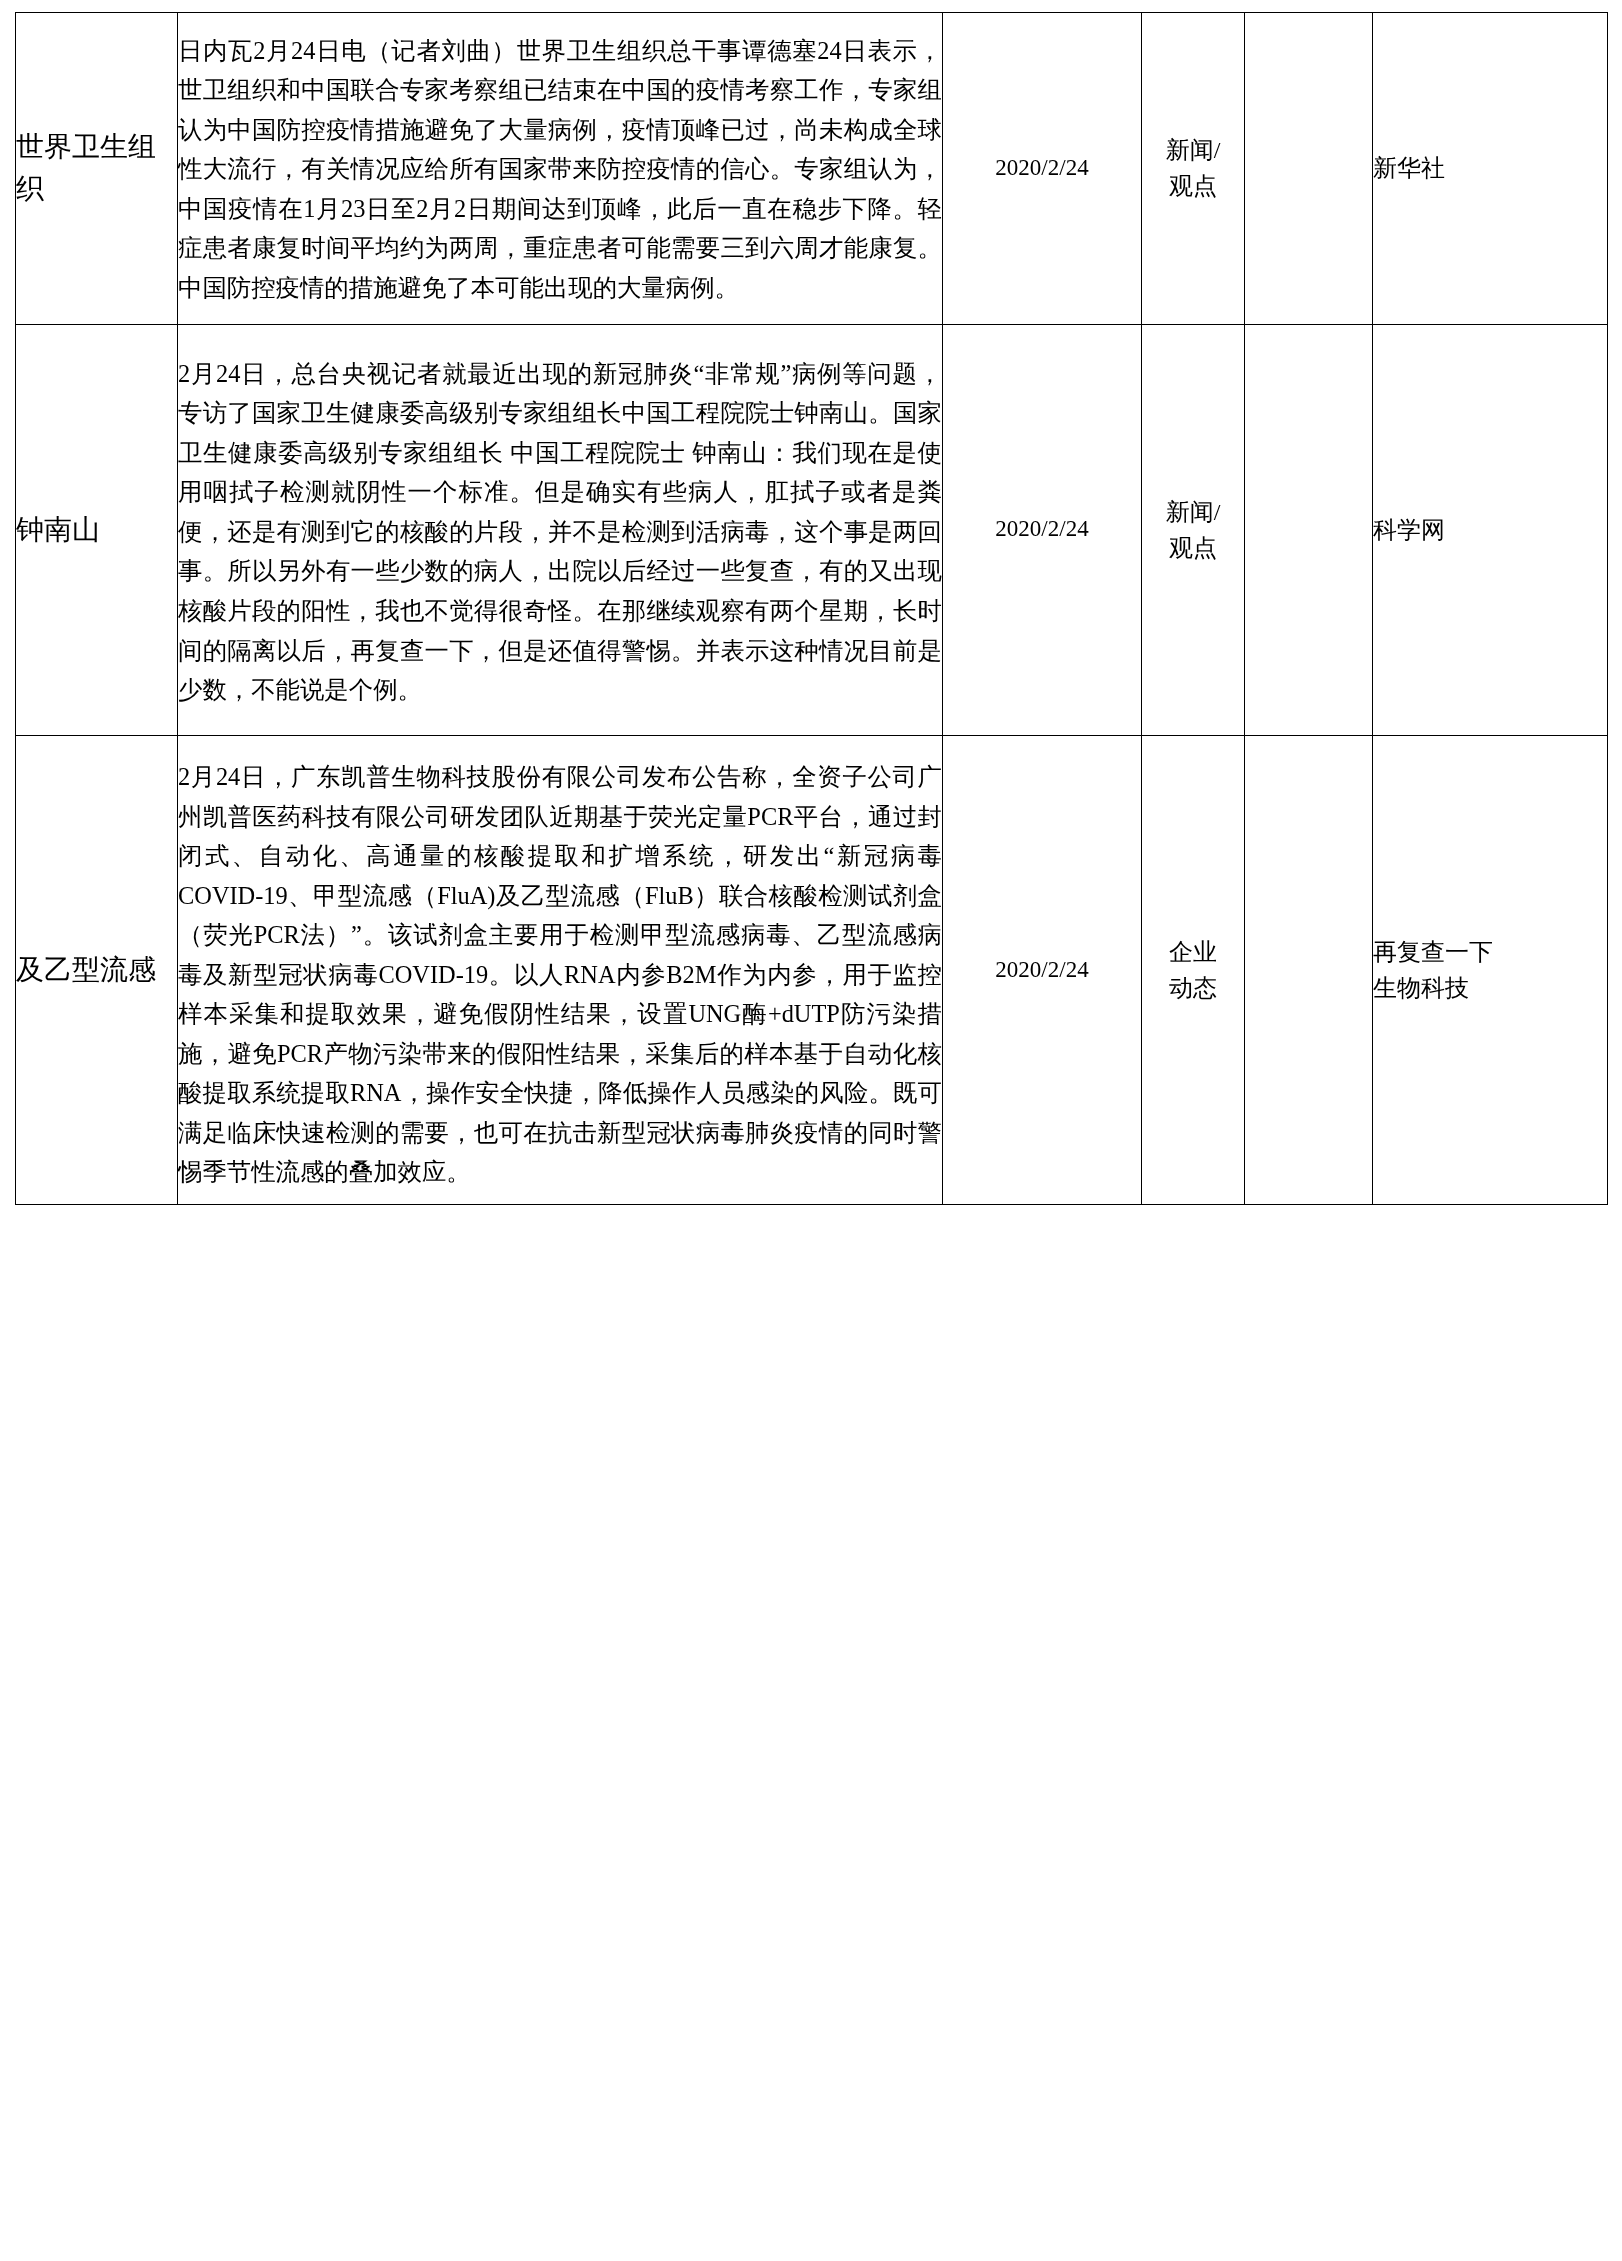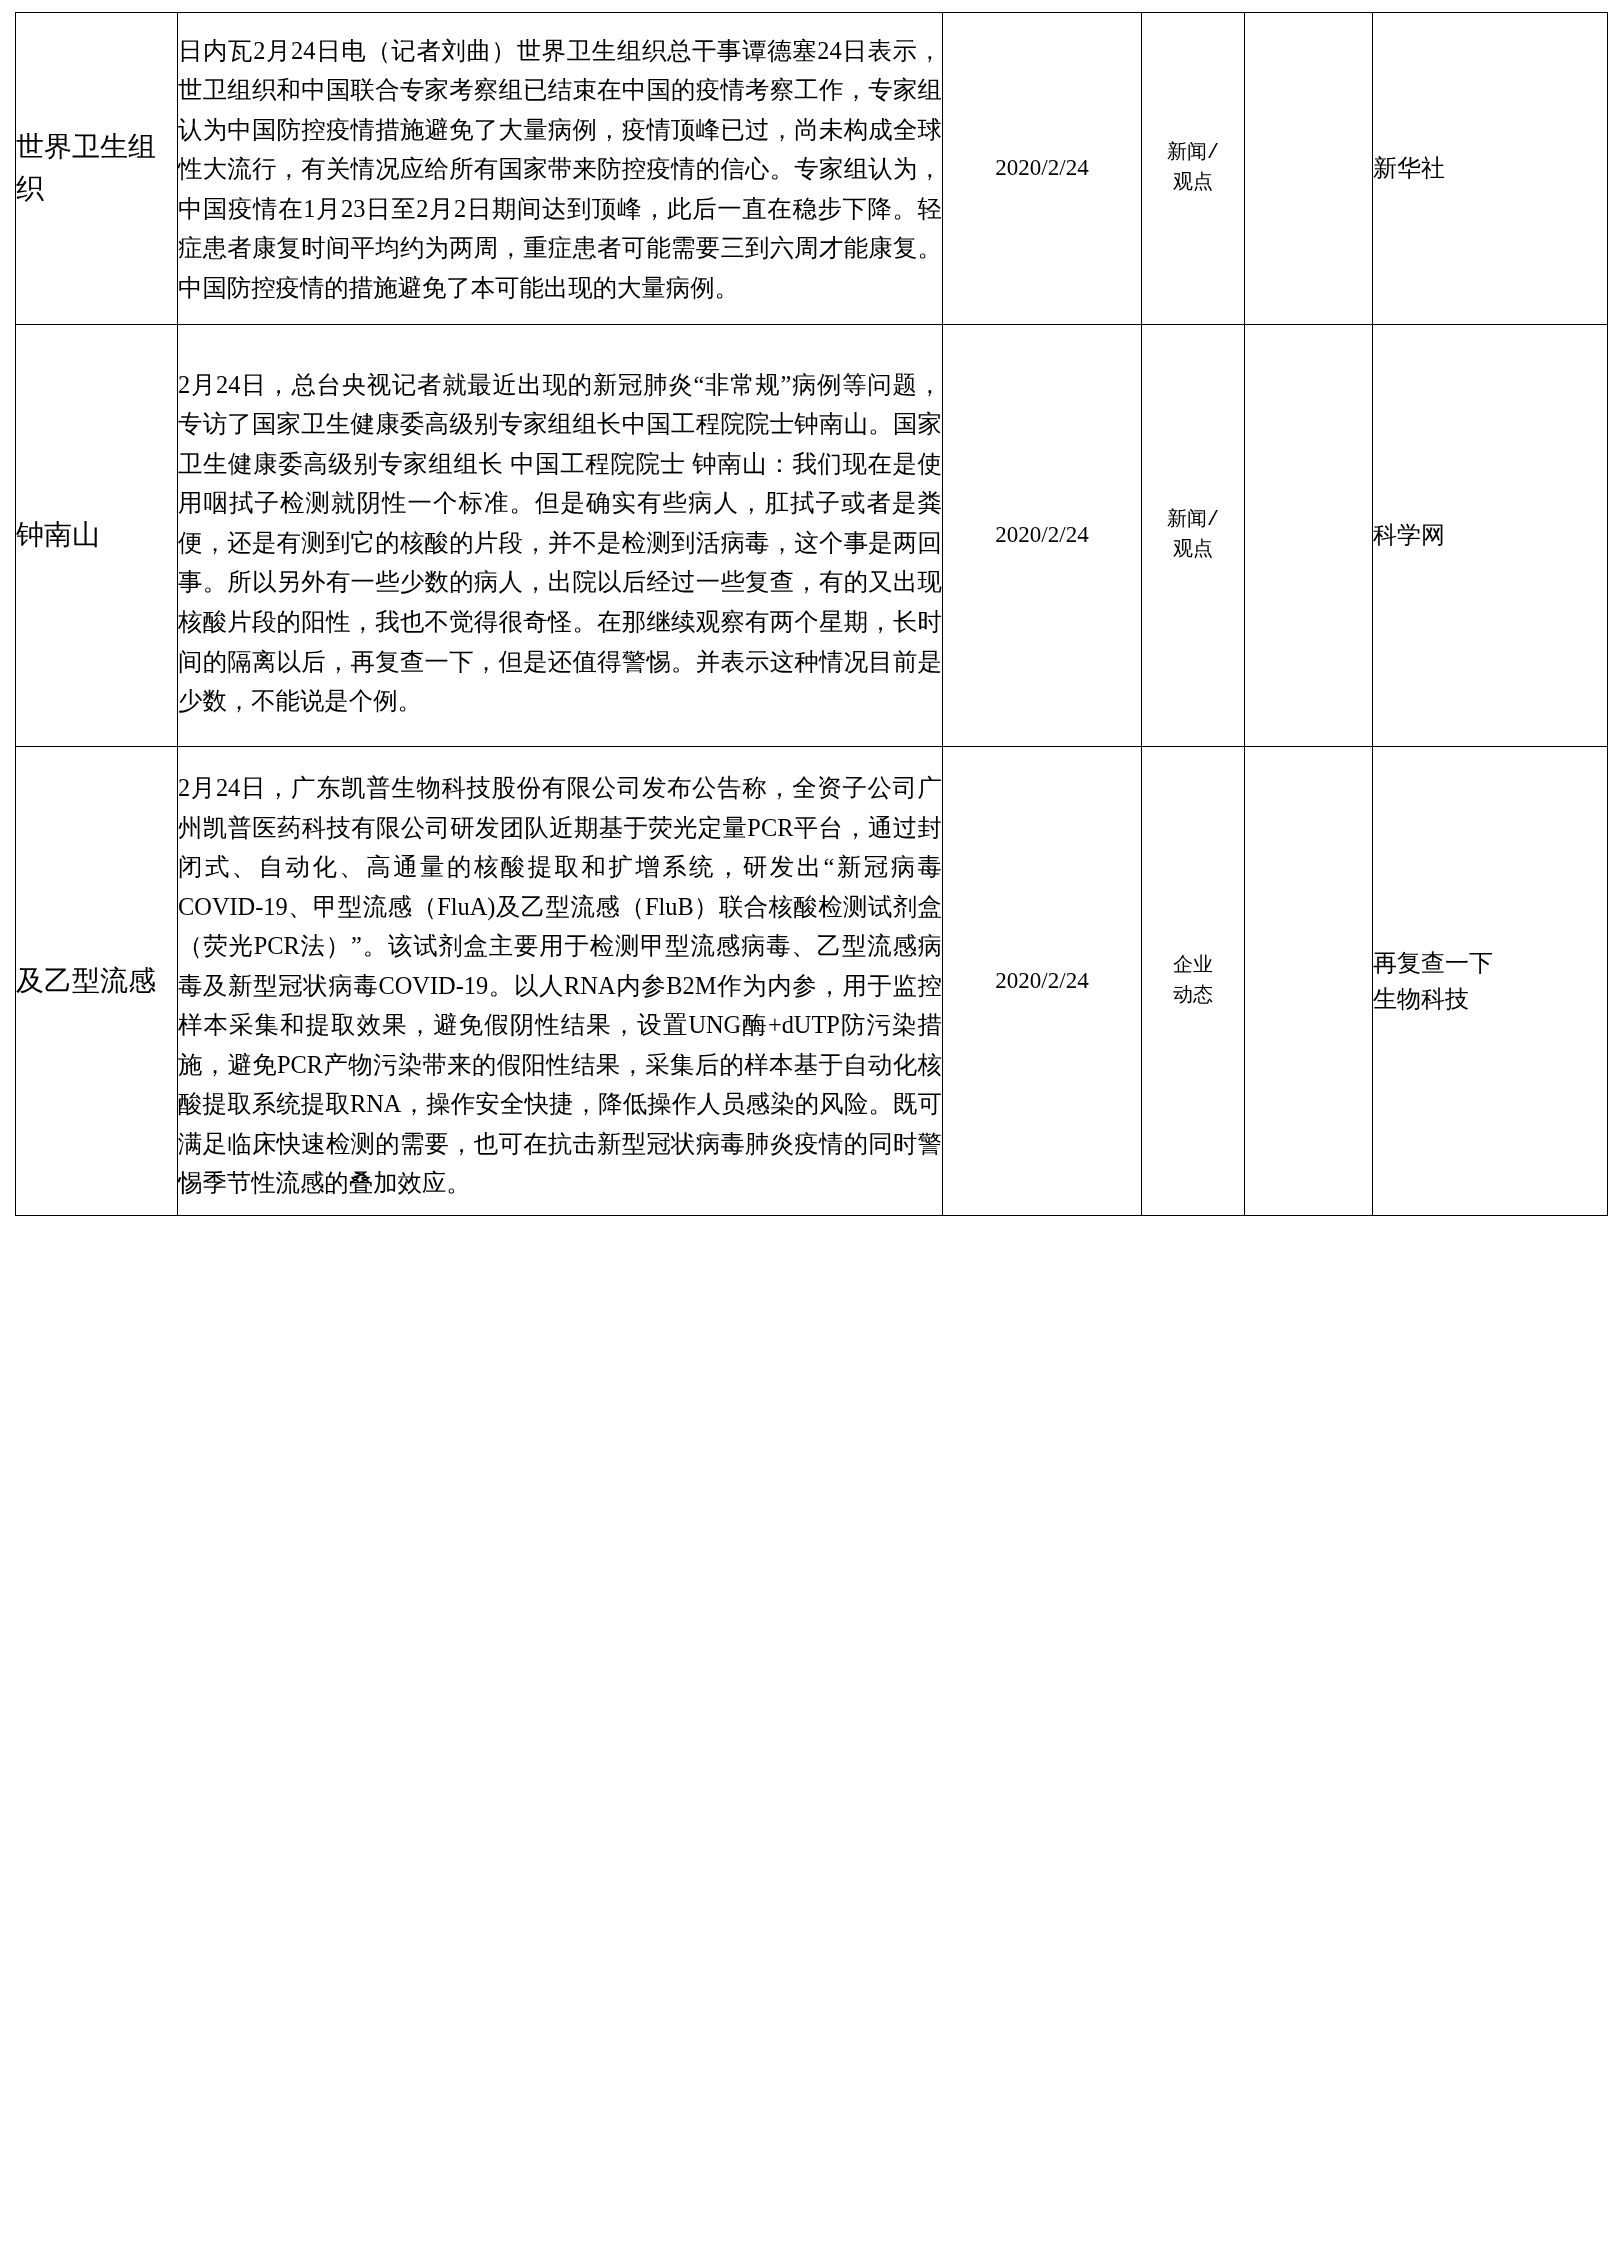--- a/index.html
+++ b/index.html
@@ -54,38 +54,37 @@
   .cell-date {
     text-align: center;
     font-size: 23px;
     line-height: 1.5;
     padding: 5px 5px;
     white-space: nowrap;
     margin-top: 20px;
   }
   .cell-type {
     text-align: center;
-    font-size: 20px;
+    font-size: 24px;
     line-height: 1.5;
     padding: 5px 3.3px;
-    font-family: Liberation Mono, monospace;
   }
   .cell-blank {
     text-align: center;
     font-size: 24px;
   }
   .cell-origin {
     text-align: left;
     font-size: 24px;
     line-height: 1.5;
     padding: 5px 6.6px;
   }
   .nowrap-break { white-space: pre-line; }
   .row-1 .cell-content { padding-top: 18px; padding-bottom: 16.5px; }
-  .row-2 .cell-content { padding-top: 40px; padding-bottom: 25px; }
+  .row-2 .cell-content { padding-top: 29px; padding-bottom: 25px; }
   .row-3 .cell-content { padding-top: 21.5px; padding-bottom: 12px; }
 </style>
 </head>
 <body>
 
 <div class="page">
   <table class="doc-table">
     <colgroup>
       <col class="c-source">
       <col class="c-content">

